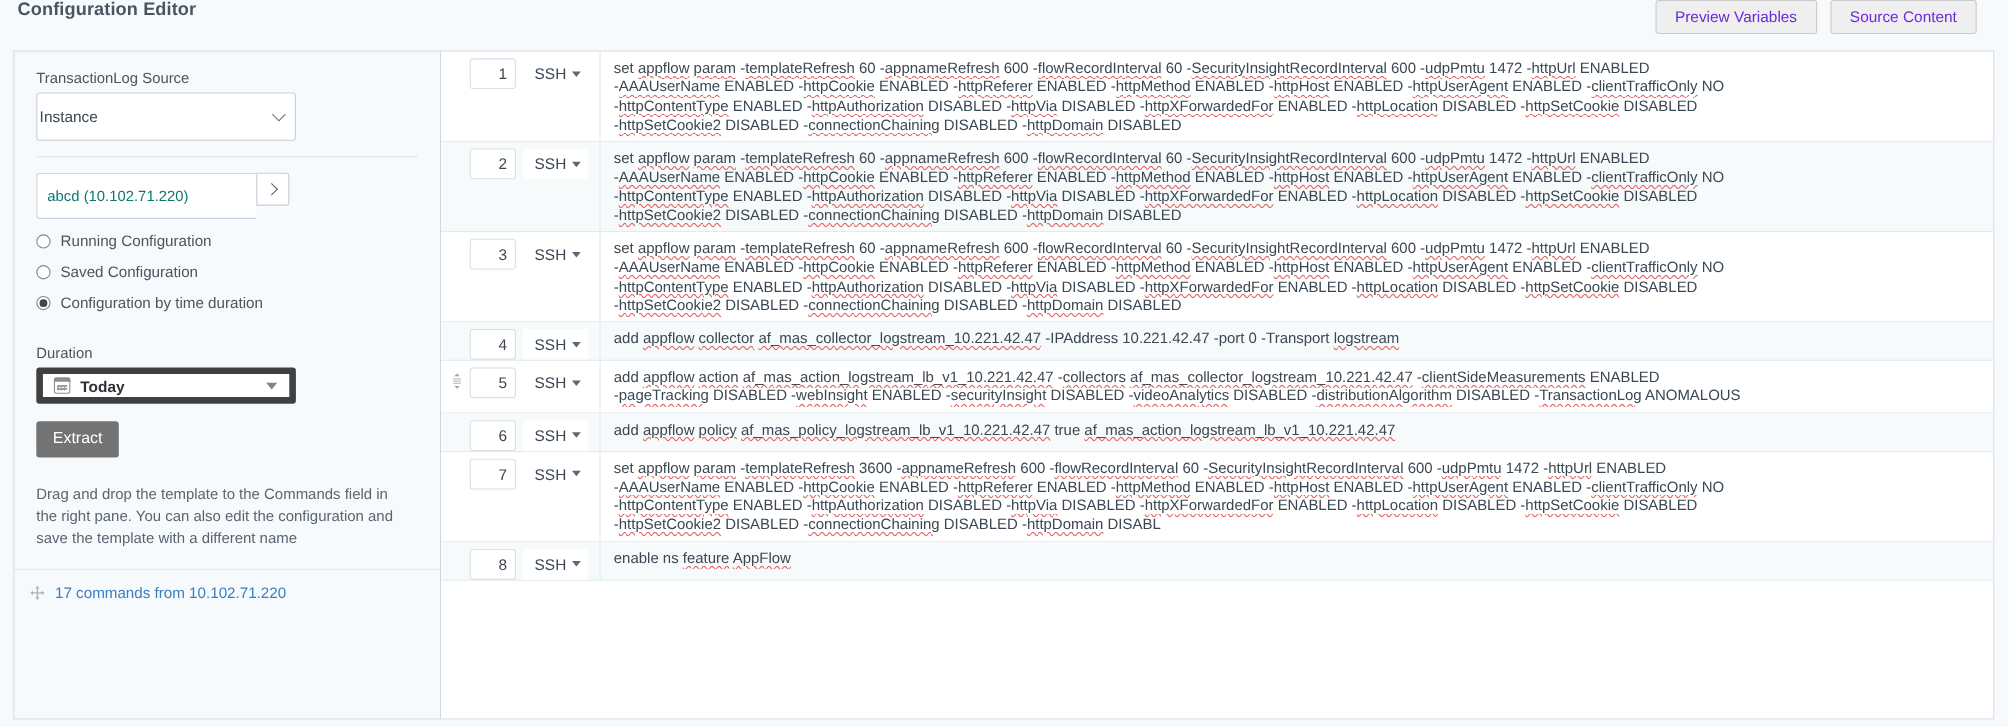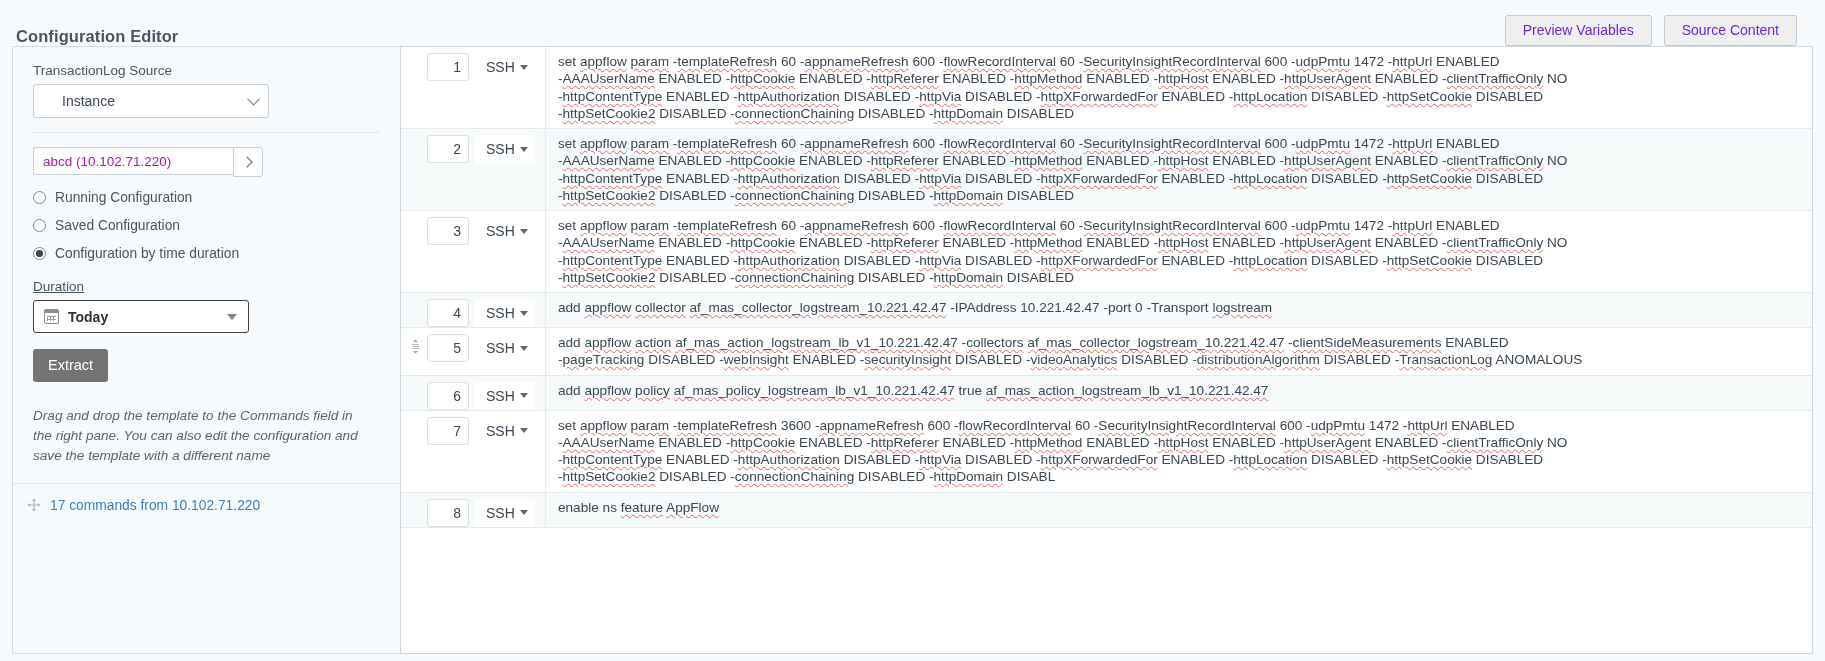--- a/index.html
+++ b/index.html
@@ -9,21 +9,21 @@
     background: #f7fafc;
     font-family: "Liberation Sans", sans-serif;
     color: #3b4752;
     overflow: hidden;
   }
 
   
   .app-header {
     height: 46px;
     display: flex;
-    align-items: flex-end;
+    align-items: flex-start;
     padding: 0 18px 0 16px;
     background: #f7fafc;
   }
   .app-title {
     font-size: 16.5px;
     font-weight: bold;
     color: #4a5560;
     letter-spacing: .1px;
   }
   .header-actions {
@@ -64,27 +64,27 @@
   }
   .lp-body { padding: 16px 20px 0 20px; }
   .field-label {
     font-size: 13.5px;
     color: #4a5560;
     margin-bottom: 6px;
   }
   .select-box {
     position: relative;
     width: 236px;
-    height: 34px;
+    height: 44px;
     background: #fff;
     border: 1px solid #c7ced6;
     border-radius: 3px;
     display: flex;
     align-items: center;
-    padding: 0 28px;
+    padding: 0 2px;
     font-size: 14px;
     color: #3b4752;
     cursor: pointer;
   }
   .chev {
     position: absolute;
     right: 10px; top: 50%;
     width: 9px; height: 9px;
     border-right: 1.6px solid #6b7680;
     border-bottom: 1.6px solid #6b7680;
@@ -95,27 +95,27 @@
     border-top: 1px solid #e1e7ec;
   }
 
   .ip-row {
     display: flex;
     margin-top: 14px;
     width: 230px;
   }
   .ip-input {
     flex: 1;
-    height: 28px;
+    height: 42px;
     background: #fff;
     border: 1px solid #c7ced6;
     border-right: none;
     border-radius: 3px 0 0 3px;
     font-size: 13.5px;
-    color: #a21caf;
+    color: #0f766e;
     padding: 0 9px;
     font-family: "Liberation Sans", sans-serif;
   }
   .ip-go {
     width: 30px; height: 30px;
     background: #fff;
     border: 1px solid #c7ced6;
     border-radius: 0 3px 3px 0;
     display: flex; align-items: center; justify-content: center;
     cursor: pointer;
@@ -147,26 +147,26 @@
   .radio.on::after {
     content: "";
     position: absolute;
     left: 2.3px; top: 2.3px;
     width: 6.4px; height: 6.4px;
     border-radius: 50%;
     background: #3b4752;
   }
   .radio-label { font-size: 13.8px; color: #4a5560; }
 
-  .duration-label { margin-top: 18px; text-decoration: underline; }
+  .duration-label { margin-top: 30px; }
   .duration-select {
     position: relative;
-    width: 216px; height: 33px;
-    background: #fff;
-    border: 1px solid #404040;
+    width: 236px; height: 33px;
+    background: #fff;
+    border: 6px solid #404040;
     border-radius: 3px;
     display: flex; align-items: center;
     padding: 0 10px;
     cursor: pointer;
   }
   .cal-icon {
     width: 15px; height: 14px;
     border: 1.4px solid #8a8f95;
     border-radius: 2px;
     background: #fff;
@@ -207,21 +207,20 @@
     border-radius: 3px;
     font-size: 14.5px;
     padding: 9px 15px;
     cursor: pointer;
     font-family: "Liberation Sans", sans-serif;
     line-height: 1;
   }
 
   .hint-text {
     margin-top: 24px;
-    font-style: italic;
     font-size: 13.6px;
     line-height: 1.5;
     color: #5a6570;
     width: 340px;
   }
 
   .lp-footer-divider {
     margin-top: 16px;
     border-top: 1px solid #e1e7ec;
   }

